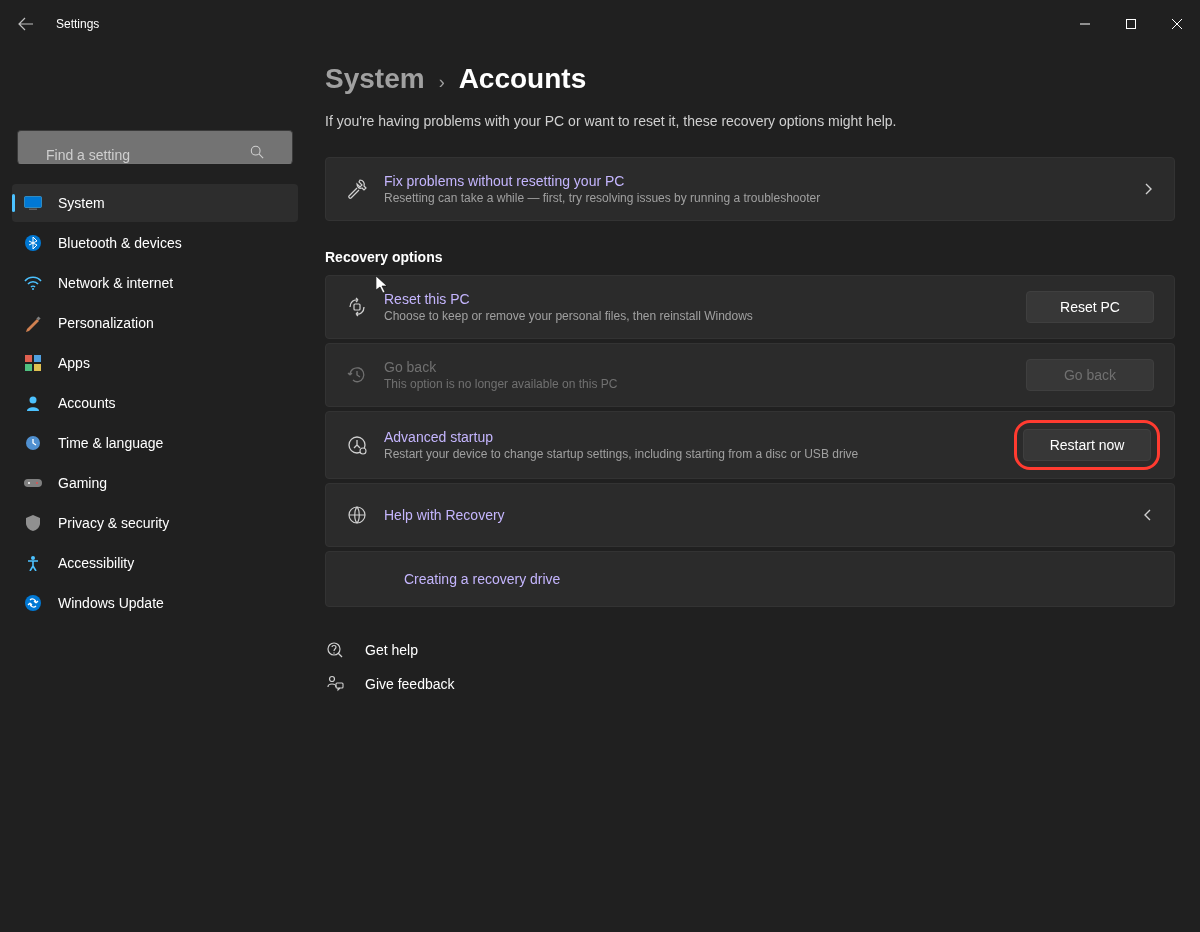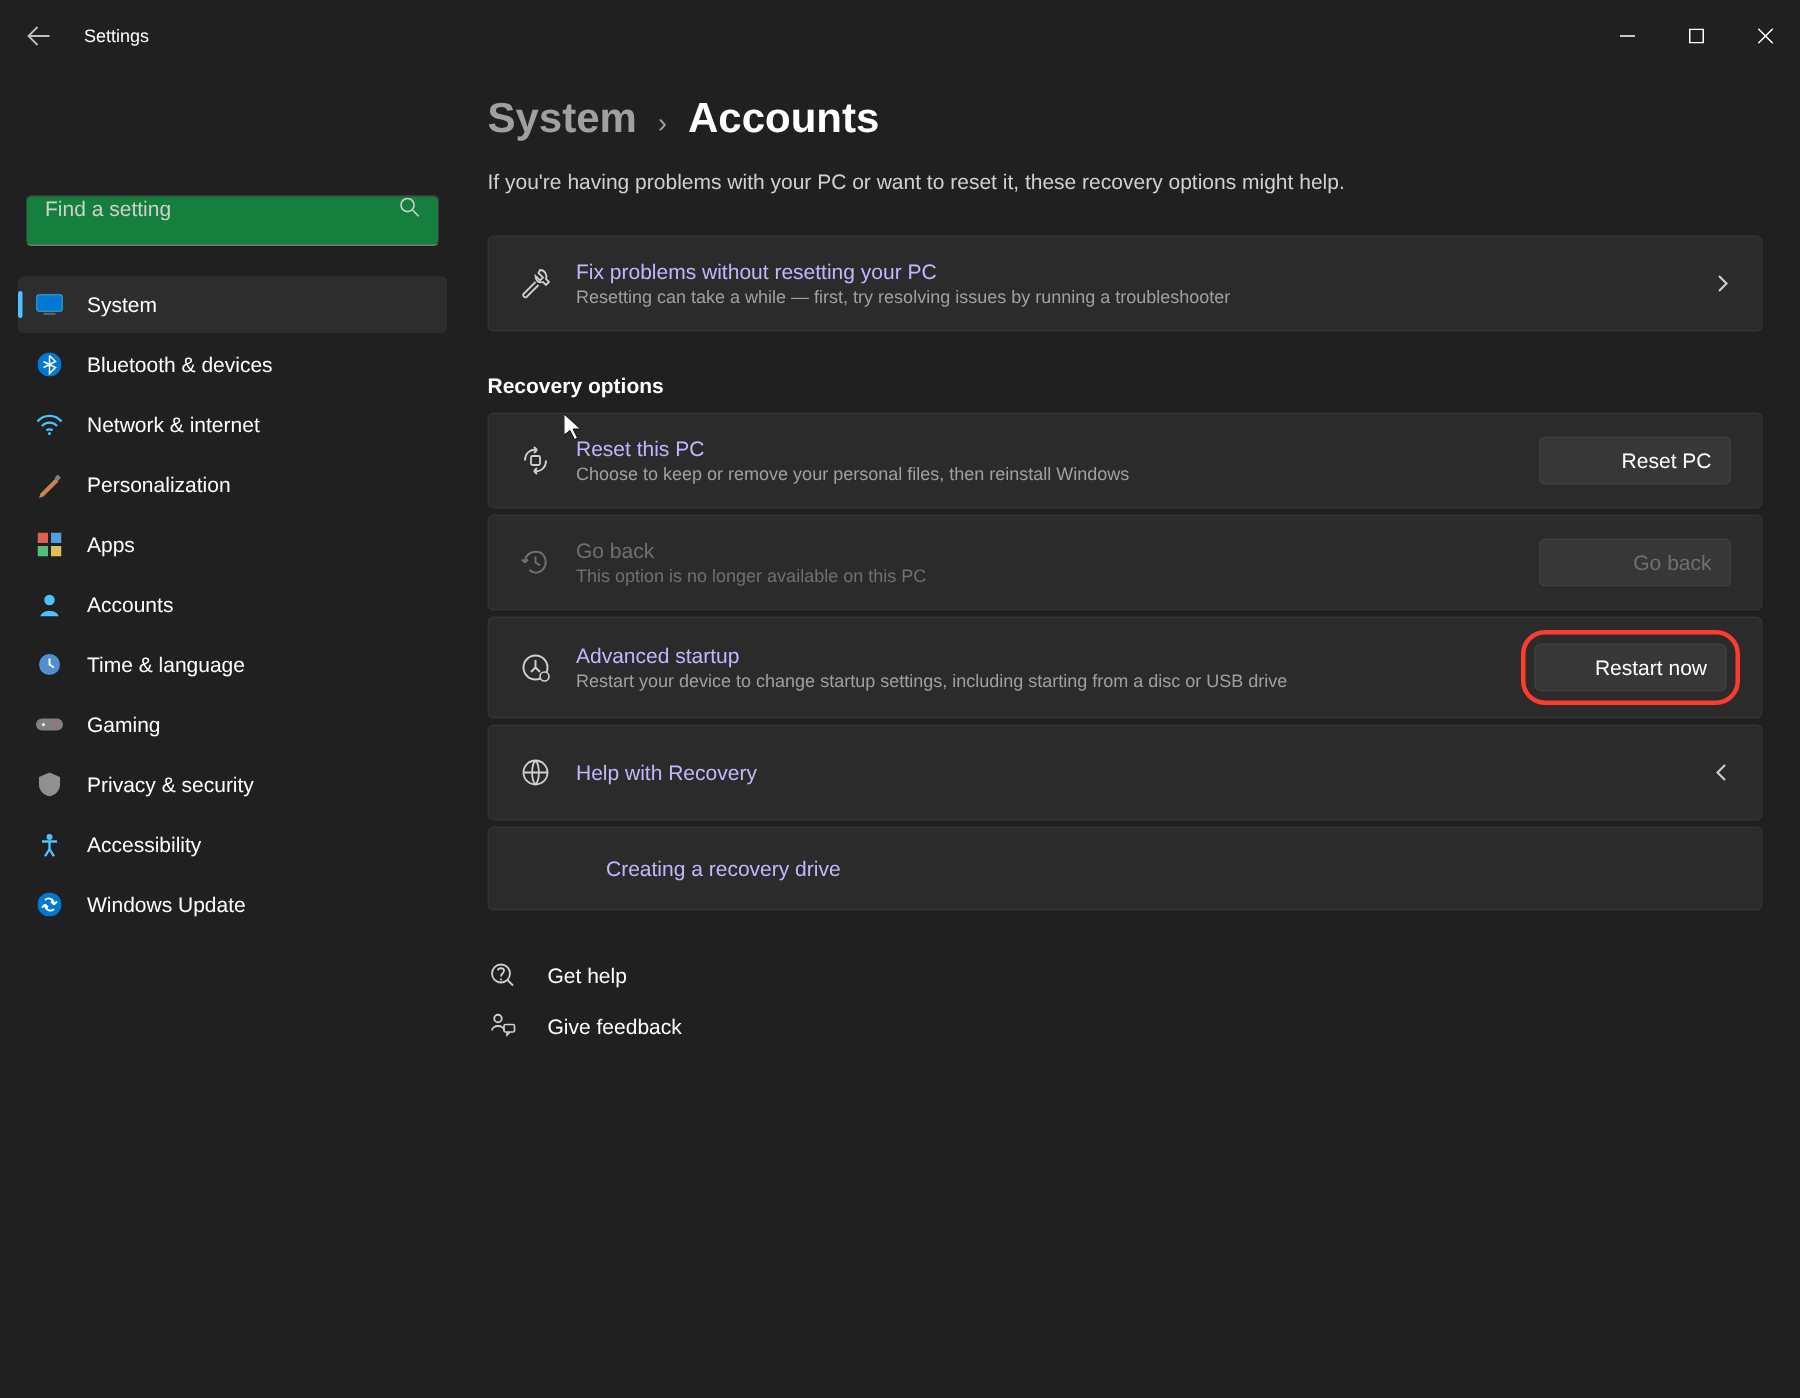--- a/index.html
+++ b/index.html
@@ -54,28 +54,28 @@
   height: calc(100% - 48px);
 }
 .sidebar {
   width: 310px;
   padding: 0 12px;
 }
 .search-wrap {
   margin: 82px 5px 20px 5px;
 }
 .search-box {
-  background: #15803d;
+  background: #737373;
   border: 1px solid #3a3a3a;
   border-bottom: 1px solid #767676;
   border-radius: 4px;
   height: 34px;
   display: flex;
-  align-items: flex-start;
-  padding: 0 12px;
+  align-items: flex-end;
+  padding: 0 28px;
 }
 .search-input {
   background: transparent;
   border: none;
   outline: none;
   color: #cfcfcf;
   font-size: 14px;
   flex: 1;
 }
 .search-input::placeholder { color: #cfcfcf; }
@@ -176,21 +176,20 @@
 .action-btn {
   background: #373737;
   border: 1px solid #3f3f3f;
   color: #ffffff;
   border-radius: 4px;
   height: 32px;
   min-width: 128px;
   font-size: 14px;
   cursor: pointer;
   padding: 0 12px;
-  text-align: right;
 }
 .card.disabled .card-title,
 .card.disabled .card-desc,
 .card.disabled .card-icon { color: #707070; }
 .action-btn.disabled { color: #707070; cursor: default; }
 .highlight-box {
   border: 3px solid #ff3b30;
   border-radius: 16px;
   padding: 6px;
   margin: -6px;

